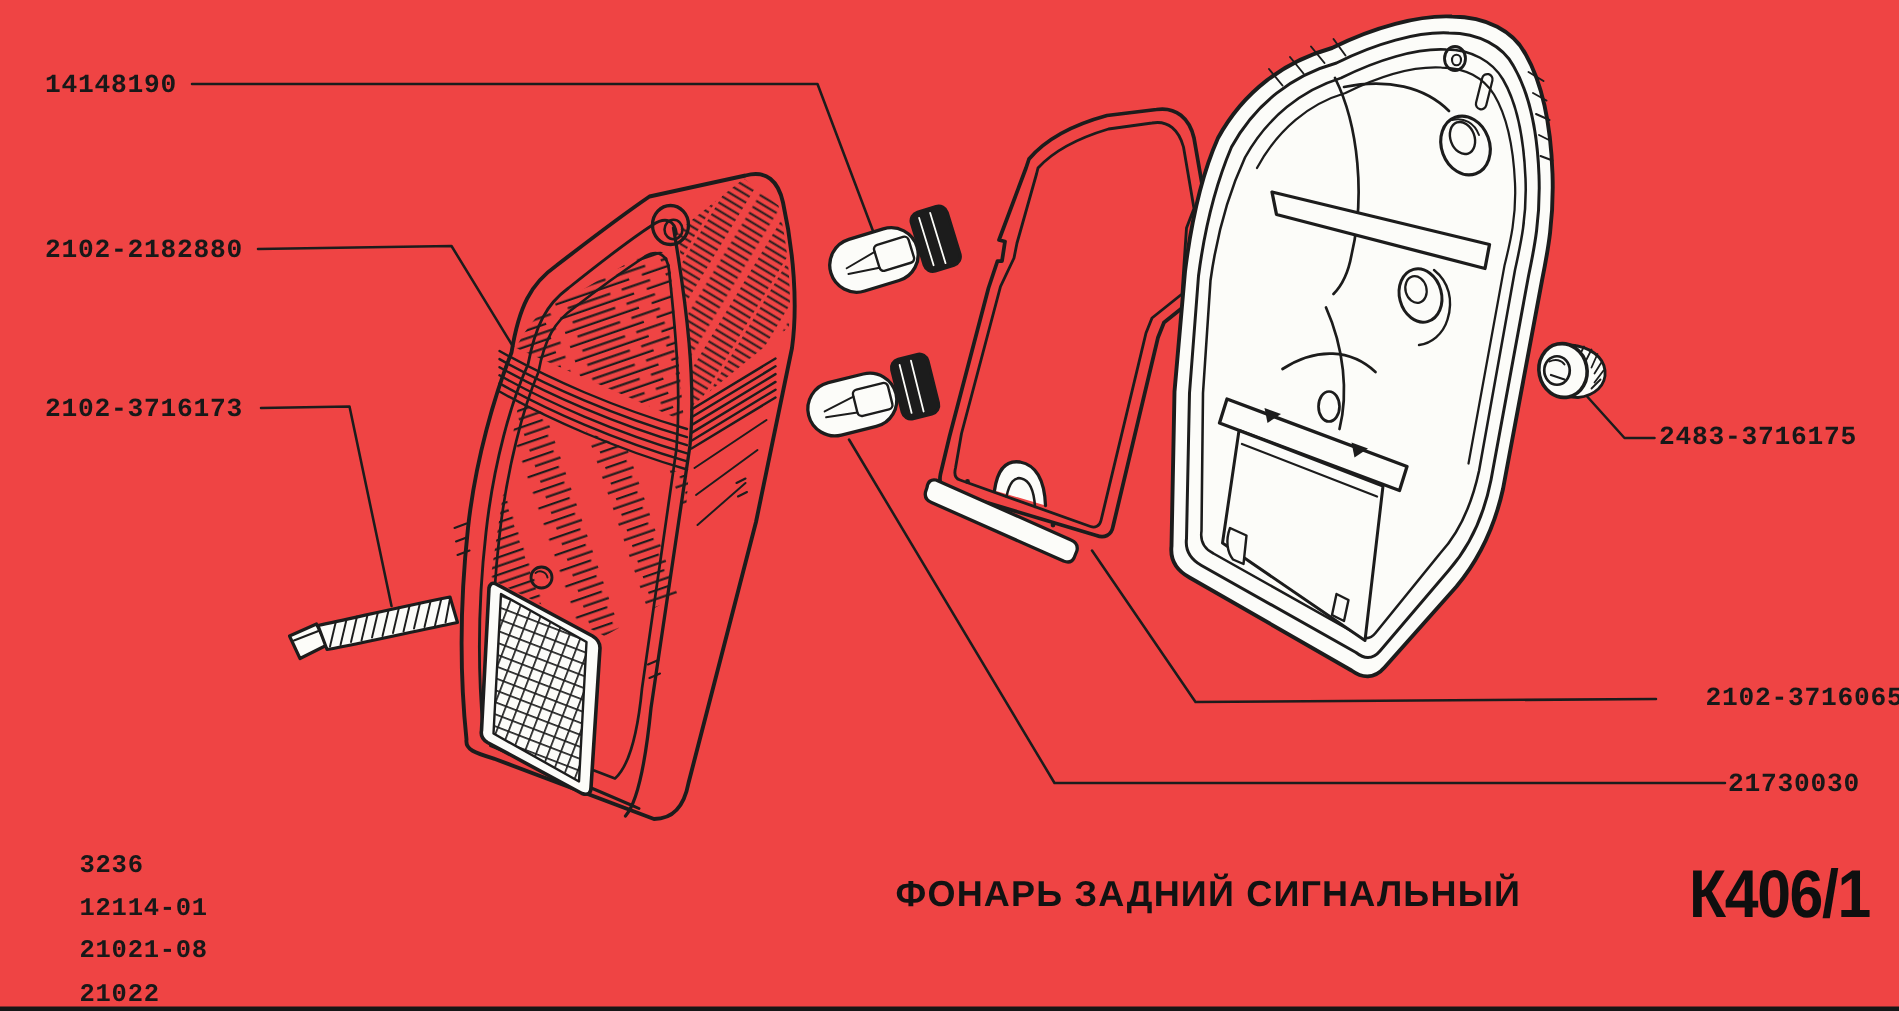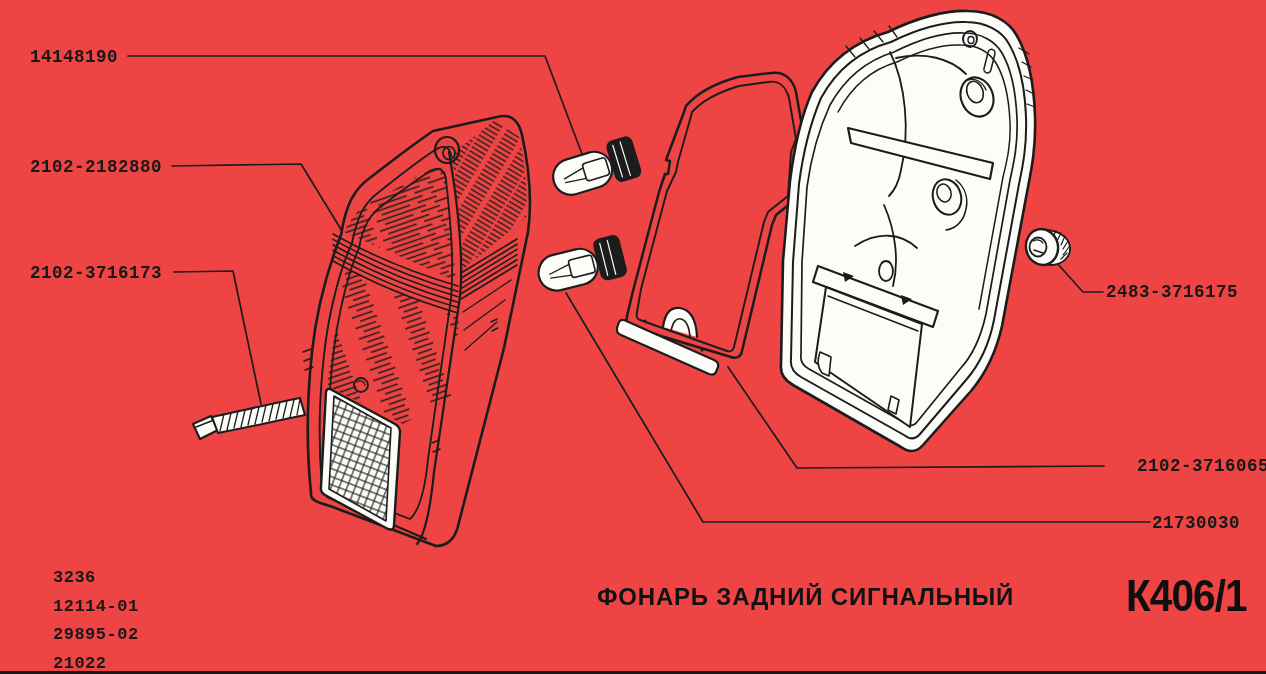--- a/index.html
+++ b/index.html
@@ -258,21 +258,21 @@
   <div class="lbl" style="left:30px;top:47px">14148190</div>
   <div class="lbl" style="left:30px;top:157px">2102-2182880</div>
   <div class="lbl" style="left:30px;top:263px">2102-3716173</div>
   <div class="lbl" style="left:1106px;top:282px">2483-3716175</div>
   <div class="lbl" style="left:1137px;top:456px">2102-3716065</div>
   <div class="lbl" style="left:1152px;top:513px">21730030</div>
 
   <div class="model-list" style="left:53px;top:564px">
     <div>3236</div>
     <div>12114-01</div>
-    <div>29895-02</div>
+    <div>21021-08</div>
     <div>21022</div>
   </div>
 
   <div class="caption">ФОНАРЬ ЗАДНИЙ СИГНАЛЬНЫЙ</div>
   <div class="sheet-code">К406/1</div>
 
   <div class="bottom-rule"></div>
 </div>
 
 </body></html>

